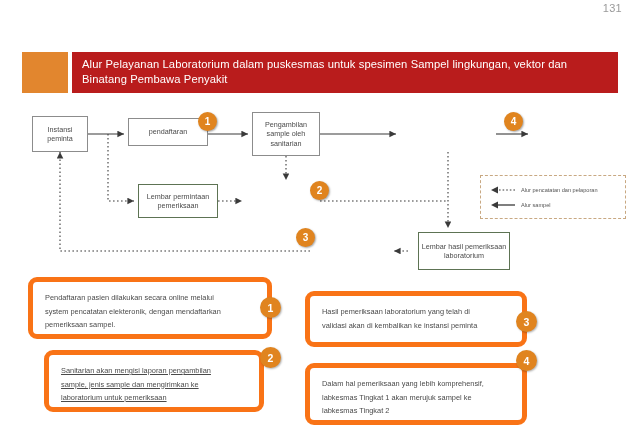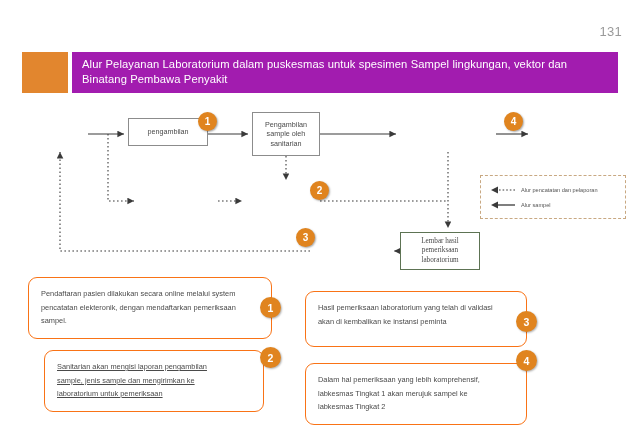--- a/index.html
+++ b/index.html
@@ -12,43 +12,43 @@
     height: 443px;
     position: relative;
     overflow: hidden;
     font-family: "Liberation Sans", sans-serif;
     color: #404040;
   }
 
   
   .page-number {
     position: absolute;
-    top: 24px;
+    top: 2px;
     right: 18px;
-    font-size: 13px;
+    font-size: 11px;
     color: #9a9a9a;
     letter-spacing: 0.3px;
   }
 
   
   .title-square {
     position: absolute;
     left: 22px;
     top: 52px;
     width: 46px;
     height: 41px;
     background: #e2862e;
   }
   .title-bar {
     position: absolute;
     left: 72px;
     top: 52px;
     width: 546px;
     height: 41px;
-    background: #a21caf;
+    background: #b91c1c;
     box-sizing: border-box;
     padding: 5px 10px 0 10px;
   }
   .title-text {
     color: #ffffff;
     font-size: 11.2px;
     line-height: 14.5px;
     letter-spacing: 0.1px;
   }
 
@@ -83,21 +83,21 @@
 
   
   #node-instansi      { left: 32px;  top: 16px;  width: 56px;  height: 36px; }
   #node-pendaftaran   { left: 128px; top: 18px;  width: 80px;  height: 28px; }
   #node-pengambilan   { left: 252px; top: 12px;  width: 68px;  height: 44px; }
   #node-pemeriksaan   { left: 400px; top: 16px;  width: 96px;  height: 36px; }
   #node-labtingkat2   { left: 532px; top: 18px;  width: 76px;  height: 30px; }
   #node-lembarpermint { left: 138px; top: 84px;  width: 80px;  height: 34px; }
   #node-laporan       { left: 246px; top: 84px;  width: 74px;  height: 34px; }
   #node-lembarvalidasi{ left: 310px; top: 132px; width: 80px;  height: 38px; }
-  #node-lembarhasil   { left: 400px; top: 132px; width: 80px;  height: 38px; font-family: Liberation Serif, serif; }
+  #node-lembarhasil   { left: 418px; top: 132px; width: 92px;  height: 38px; }
 
   
   .badge {
     position: absolute;
     width: 19px;
     height: 19px;
     border-radius: 50%;
     background: #e0841f;
     color: #ffffff;
     font-size: 10px;
@@ -139,21 +139,21 @@
     font-size: 5.6px;
     color: #555555;
     white-space: nowrap;
     padding-left: 4px;
   }
 
   
   .note {
     position: absolute;
     box-sizing: border-box;
-    border: 1px solid #f97316;
+    border: 5px solid #f97316;
     border-radius: 9px;
     background: #ffffff;
     padding: 9px 32px 6px 12px;
     font-size: 7.4px;
     line-height: 13.5px;
     color: #4a4a4a;
   }
   #note-1 { left: 28px;  top: 277px; width: 244px; height: 62px; }
   #note-2 { left: 44px;  top: 350px; width: 220px; height: 62px; text-decoration: underline; }
   #note-3 { left: 305px; top: 291px; width: 222px; height: 56px; }
@@ -213,22 +213,24 @@
 
     <path d="M320,101 L448,101" stroke="#3a3a3a" stroke-width="1.1" fill="none" stroke-dasharray="1.6 2.4"></path>
 
     <line x1="448" y1="52" x2="448" y2="128" stroke="#3a3a3a" stroke-width="1.1" stroke-dasharray="1.6 2.4" marker-end="url(#arrowSolid)"></line>
 
     <line x1="408" y1="151" x2="394" y2="151" stroke="#3a3a3a" stroke-width="1.1" stroke-dasharray="1.6 2.4" marker-end="url(#arrowDot)"></line>
 
     <path d="M310,151 L60,151 L60,52" stroke="#3a3a3a" stroke-width="1.1" fill="none" stroke-dasharray="1.6 2.4" marker-end="url(#arrowDot)"></path>
   </svg>
 
-  <div class="node gray" id="node-pendaftaran">pengambilan</div>
+  <div class="node gray" id="node-instansi">Instansi peminta</div>
+  <div class="node gray" id="node-pendaftaran">pendaftaran</div>
   <div class="node gray" id="node-pengambilan">Pengambilan sample oleh sanitarian</div>
+  <div class="node green" id="node-lembarpermint">Lembar permintaan pemeriksaan</div>
   <div class="node green" id="node-lembarhasil">Lembar hasil pemeriksaan laboratorium</div>
 
   <div class="badge" id="badge-1">1</div>
   <div class="badge" id="badge-2">2</div>
   <div class="badge" id="badge-3">3</div>
   <div class="badge" id="badge-4">4</div>
 </div>
 
 <div class="legend">
   <div class="legend-row">

